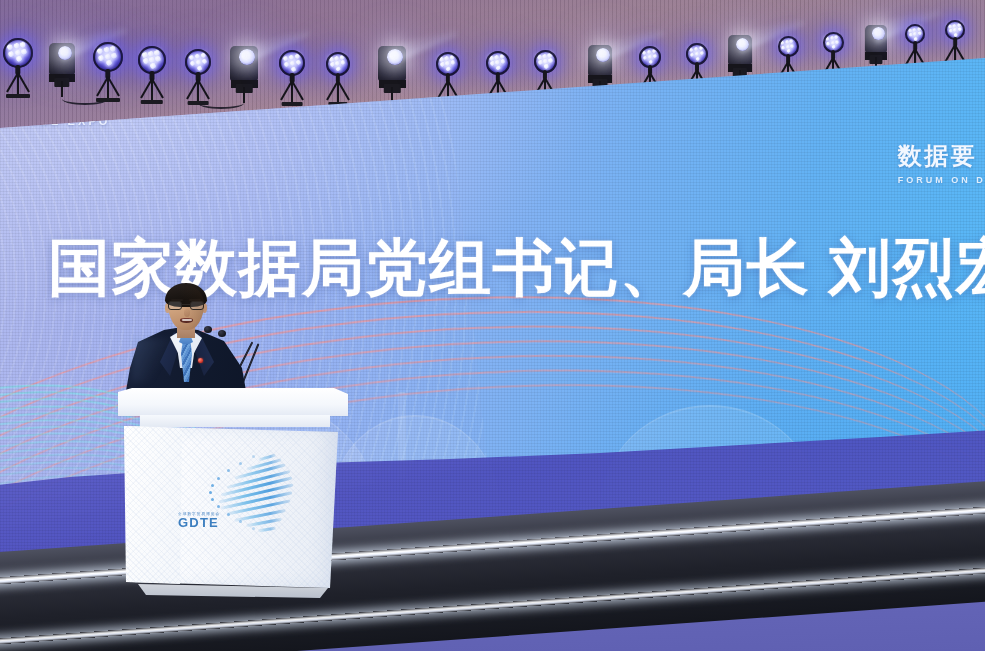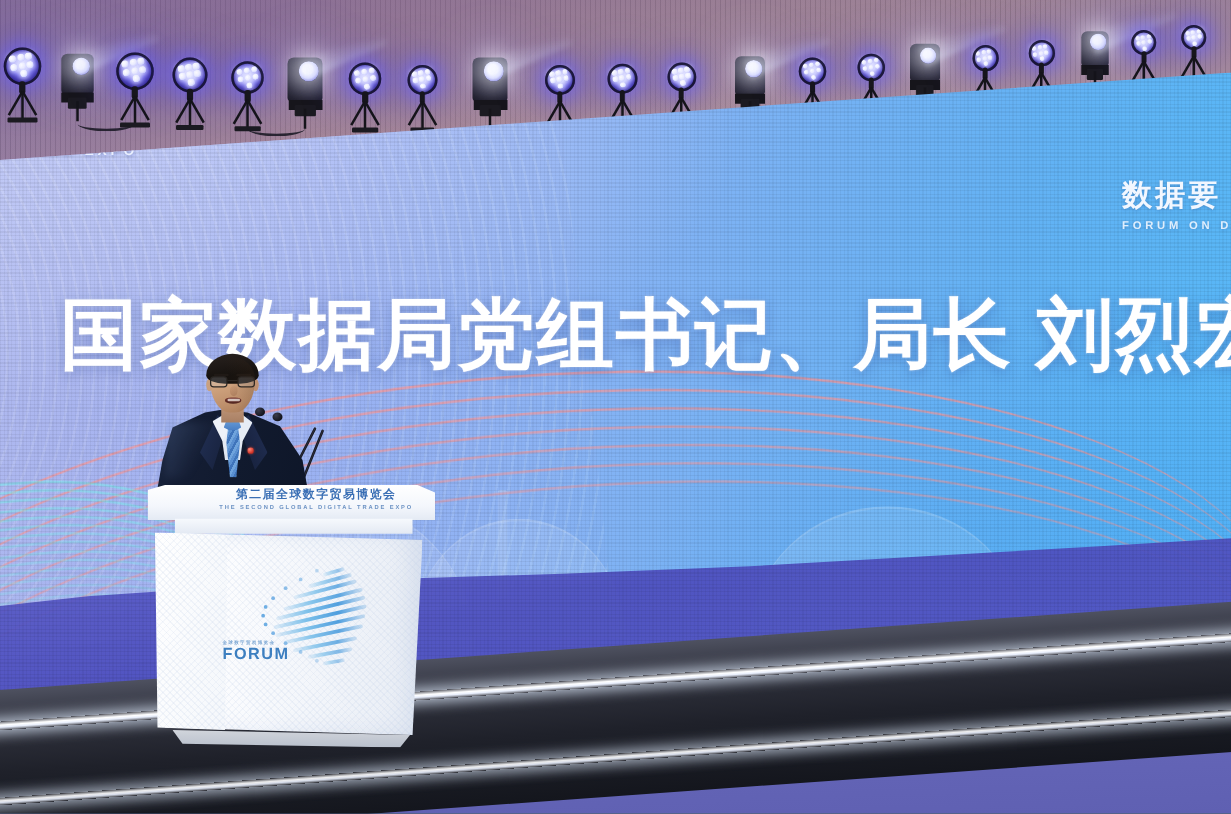--- a/index.html
+++ b/index.html
@@ -861,24 +861,20 @@
       <div class="bridge"></div>
     </div>
     <div class="nose"></div>
     <div class="mouth"></div>
     <div class="mouth-teeth"></div>
     <div class="face-shadow"></div>
   </div>
 
   <div class="podium">
     <div class="podium-top"></div>
-    <div class="podium-sign">
-      <div class="cn">第二届全球数字贸易博览会</div>
-      <div class="en">THE SECOND GLOBAL DIGITAL TRADE EXPO</div>
-    </div>
     <div class="podium-neck"></div>
     <div class="podium-body">
       <div class="podium-texture"></div>
     </div>
     <div class="podium-left">
       <div class="podium-texture"></div>
     </div>
     <div class="podium-base"></div>
 
     <div class="gdte-logo">
@@ -901,18 +897,18 @@
           <div class="globe-dot" style="top: 55.4px; left: 7.21227px; opacity: 0.79;"></div>
           <div class="globe-stripe" style="top: 63.6px; left: 24.4886px; width: 52.0915px; transform: rotate(-11.2deg); opacity: 0.81;"></div>
           <div class="globe-dot" style="top: 62.6px; left: 16.7252px; opacity: 0.67;"></div>
           <div class="globe-stripe" style="top: 70.8px; left: 35.6393px; width: 35.923px; transform: rotate(-10.6deg); opacity: 0.69;"></div>
           <div class="globe-dot" style="top: 69.8px; left: 28.7123px; opacity: 0.52;"></div>
           <div class="globe-stripe" style="top: 78px; left: 48px; width: 18px; transform: rotate(-10deg); opacity: 0.55;"></div>
           <div class="globe-dot" style="top: 77px; left: 42px; opacity: 0.35;"></div>
         </div>
       <div class="gdte-text">
         <div class="sm nowrap">全球数字贸易博览会</div>
-        <div class="lg">FORUM</div>
+        <div class="lg">GDTE</div>
       </div>
     </div>
   </div>
 
 </div>
 
 </body></html>

